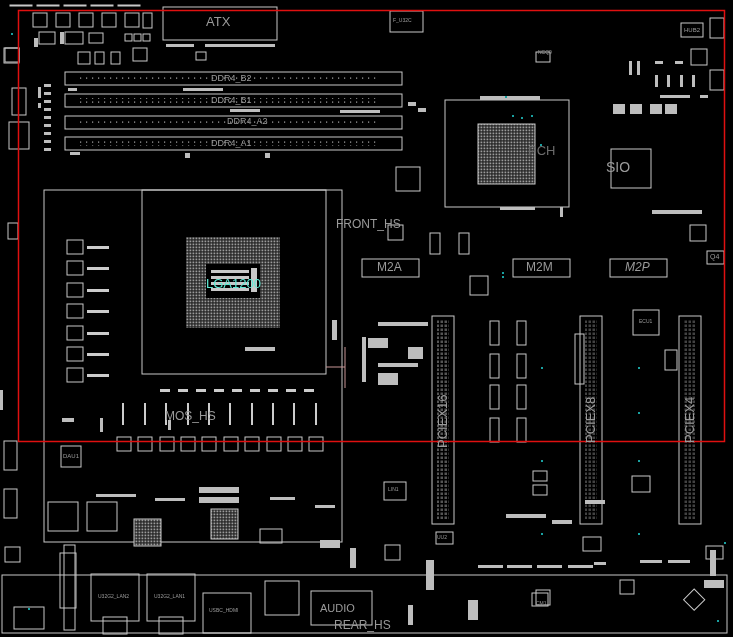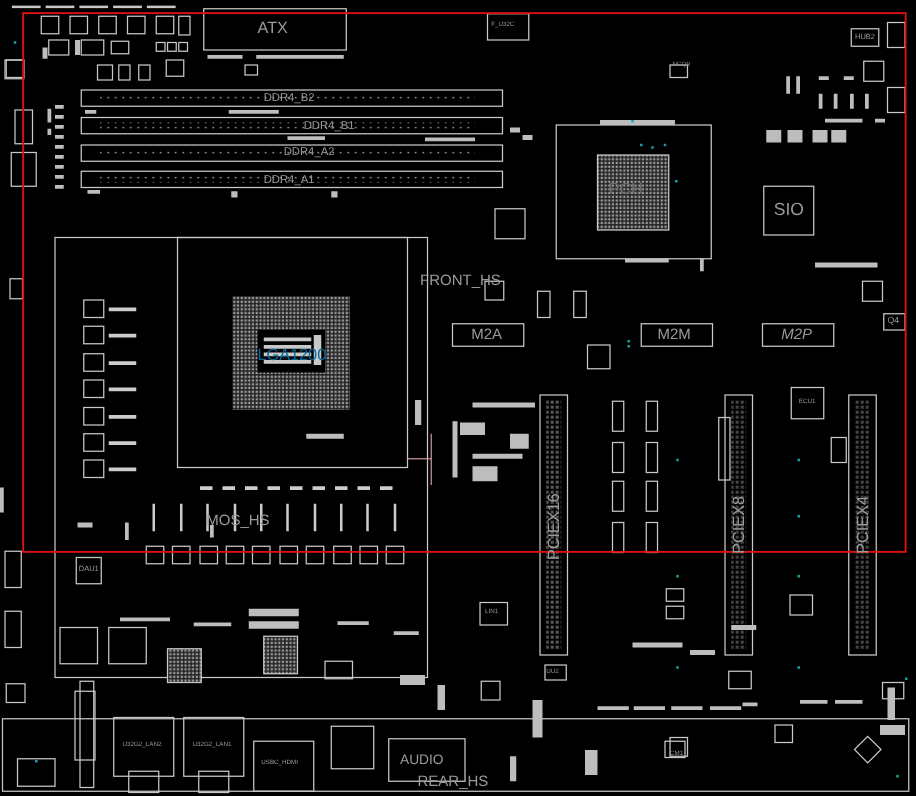--- a/index.html
+++ b/index.html
@@ -321,30 +321,30 @@
   <g stroke="#c89696" stroke-width="1">
     <line x1="326" y1="367" x2="345" y2="367"></line>
     <line x1="345" y1="347" x2="345" y2="388"></line>
   </g>
 
   <rect x="18.5" y="10.5" width="706" height="431" fill="none" stroke="#e01010" stroke-width="1.5"></rect>
 </svg>
 
 <div class="lbl" style="left:206px;top:15px;font-size:13px;">ATX</div>
 <div class="lbl" style="left:211px;top:74px;font-size:9px;">DDR4_B2</div>
-<div class="lbl" style="left:211px;top:96px;font-size:9px;margin-left:32px;">DDR4_B1</div>
+<div class="lbl" style="left:211px;top:96px;font-size:9px;">DDR4_B1</div>
 <div class="lbl" style="left:211px;top:117px;font-size:9px;margin-left:16px;">DDR4_A2</div>
 <div class="lbl" style="left:211px;top:139px;font-size:9px;">DDR4_A1</div>
-<div class="lbl" style="left:487px;top:144px;font-size:13px;color:#6c6c6c;">PCH</div>
-<div class="lbl" style="left:619px;top:160px;font-size:14px;">SIO</div>
+<div class="lbl" style="left:487px;top:144px;font-size:13px;color:#6c6c6c;padding-left:41px;">PCH</div>
+<div class="lbl" style="left:606px;top:160px;font-size:14px;">SIO</div>
 <div class="lbl" style="left:336px;top:218px;font-size:12px;">FRONT_HS</div>
 <div class="lbl" style="left:377px;top:261px;font-size:12px;">M2A</div>
 <div class="lbl" style="left:526px;top:261px;font-size:12px;">M2M</div>
 <div class="lbl" style="left:625px;top:261px;font-size:12px;font-style:italic;">M2P</div>
-<div class="lbl" style="left:206px;top:277px;font-size:13px;color:#0369a1;">LGA1200</div>
+<div class="lbl" style="left:206px;top:277px;font-size:13px;color:#5eead4;">LGA1200</div>
 <div class="lbl" style="left:165px;top:374px;font-size:12px;margin-top:36px;">MOS_HS</div>
 <div class="lbl" style="left:400px;top:410px;font-size:13px;transform:rotate(-90deg);transform-origin:left top;width:60px;top:448px;left:436px;">PCIEX16</div>
 <div class="lbl" style="font-size:13px;transform:rotate(-90deg);transform-origin:left top;top:443px;left:584px;">PCIEX8</div>
 <div class="lbl" style="font-size:13px;transform:rotate(-90deg);transform-origin:left top;top:443px;left:683px;">PCIEX4</div>
 <div class="lbl" style="left:334px;top:593px;font-size:12px;margin-top:26px;">REAR_HS</div>
 <div class="lbl" style="left:320px;top:603px;font-size:11px;">AUDIO</div>
 <div class="lbl" style="left:98px;top:594px;font-size:5px;">U32G2_LAN2</div>
 <div class="lbl" style="left:154px;top:594px;font-size:5px;">U32G2_LAN1</div>
 <div class="lbl" style="left:209px;top:608px;font-size:5px;">USBC_HDMI</div>
 <div class="lbl" style="left:710px;top:253px;font-size:7px;">Q4</div>

